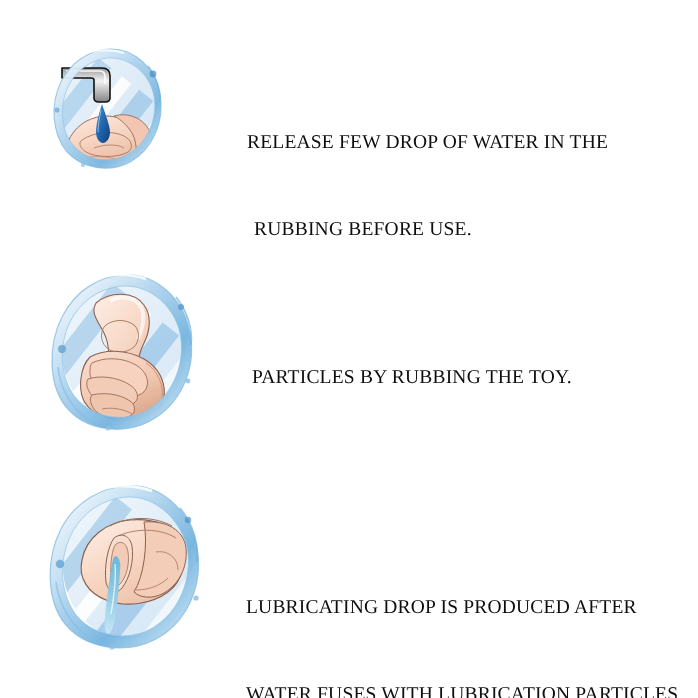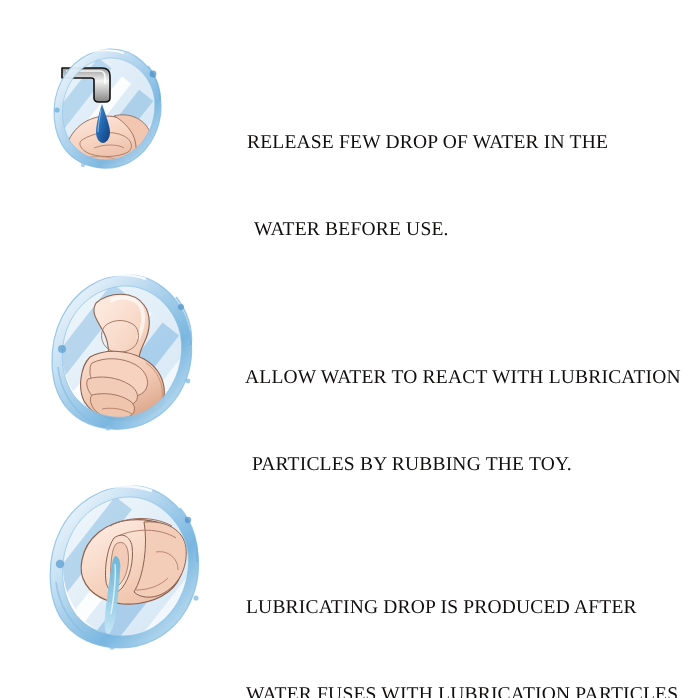--- a/index.html
+++ b/index.html
@@ -152,21 +152,21 @@
           <path d="M100 22 C108 32 113 46 112 58" fill="none" stroke="#6fb0dd" stroke-width="1.6" opacity="0.7"></path>
           <circle cx="105" cy="30" r="3.4" fill="#4d92c9" opacity="0.75"></circle>
           <circle cx="9" cy="66" r="2.6" fill="#67a9d8" opacity="0.7"></circle>
           <circle cx="35" cy="121" r="2.2" fill="#8cc0e5" opacity="0.7"></circle>
         </g>
       </svg>
     </div>
 
     <div class="caption caption-1">
       <span class="cap-line">RELEASE FEW DROP OF WATER IN THE</span>
-      <span class="cap-line indent">WATER BEFORE USE.</span>
+      <span class="cap-line indent">RUBBING BEFORE USE.</span>
     </div>
   </div>
 
   <div class="step step-2">
 
     <div class="illus illus-2">
       <svg viewBox="0 0 152 162" xmlns="http://www.w3.org/2000/svg">
         <defs>
           <clipPath id="c2">
             <ellipse cx="76" cy="81" rx="62" ry="69"></ellipse>
@@ -242,21 +242,20 @@
           <path d="M10 96 C12 118 24 138 42 150" fill="none" stroke="#86bee4" stroke-width="1.6" opacity="0.7"></path>
           <circle cx="14" cy="78" r="4" fill="#5c9fd0" opacity="0.75"></circle>
           <circle cx="133" cy="36" r="3" fill="#4d92c9" opacity="0.7"></circle>
           <circle cx="60" cy="157" r="2.6" fill="#8cc0e5" opacity="0.7"></circle>
           <circle cx="140" cy="110" r="2.4" fill="#79b4de" opacity="0.7"></circle>
         </g>
       </svg>
     </div>
 
     <div class="caption caption-2">
-      <span class="cap-line">ALLOW WATER TO REACT WITH LUBRICATION</span>
       <span class="cap-line indent">PARTICLES BY RUBBING THE TOY.</span>
     </div>
   </div>
 
   <div class="step step-3">
 
     <div class="illus illus-3">
       <svg viewBox="0 0 160 170" xmlns="http://www.w3.org/2000/svg">
         <defs>
           <clipPath id="c3">

